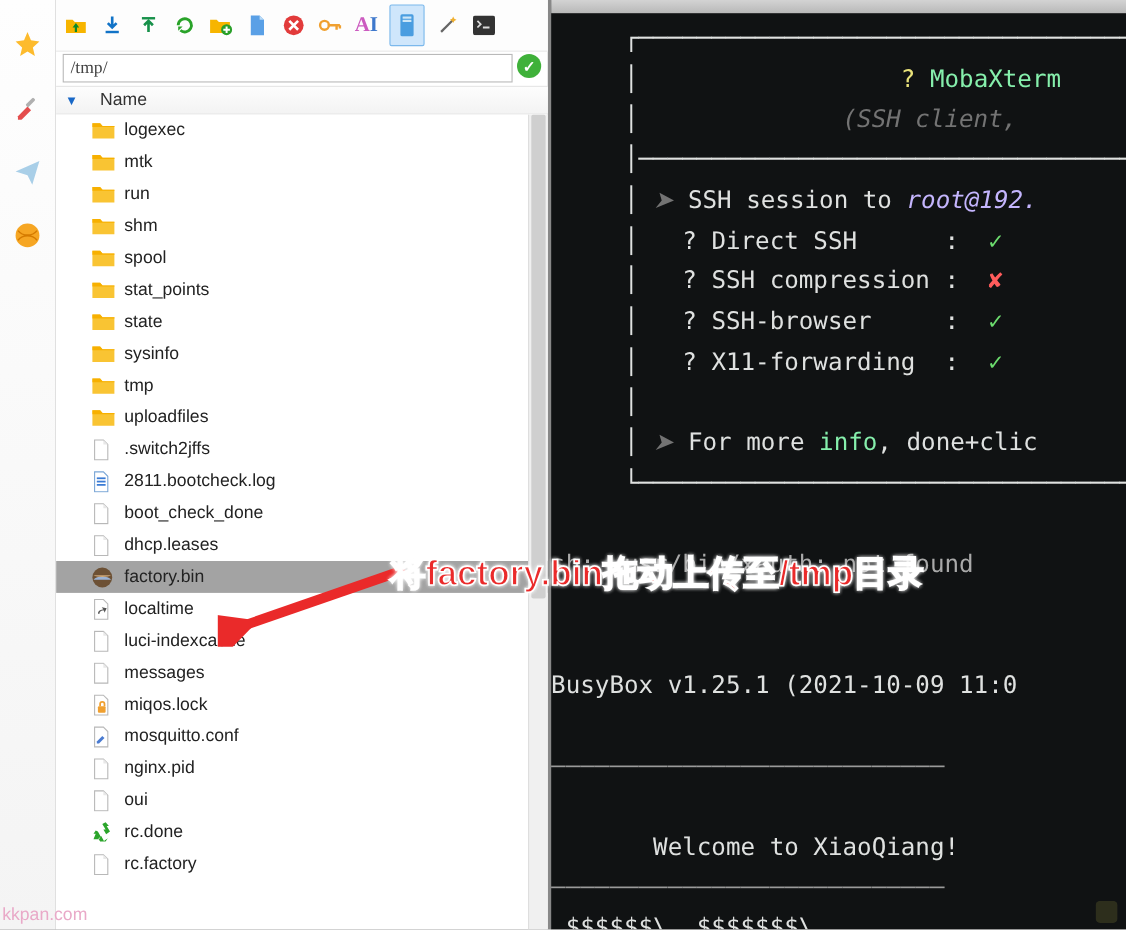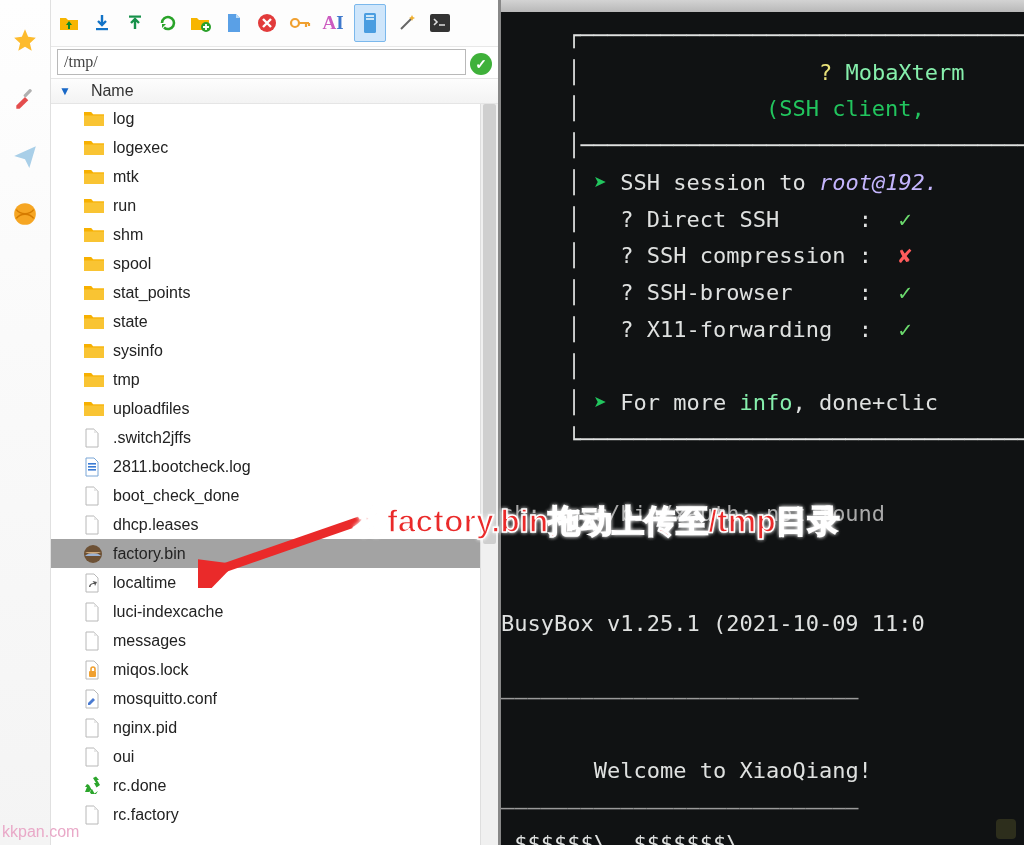--- a/index.html
+++ b/index.html
@@ -44,21 +44,21 @@
     display:flex;align-items:center;justify-content:center;
     font-size: 18px;
   }
   .tb-active {
     background: #cfe6fb;
     border: 1px solid #7bb8ec;
     border-radius:2px;
     padding: 6px 3px;
   }
   .fb-pathrow {
-    display:flex; align-items:flex-end; padding: 2px 6px 3px 6px;
+    display:flex; align-items:flex-start; padding: 2px 6px 3px 6px;
   }
   .fb-path {
     flex:1;
     border:1px solid #b9b9b9;
     font-size:16px;
     padding: 3px 6px;
     color:#444;
     font-family: "Segoe UI";
   }
   .ok-badge {
@@ -119,21 +119,21 @@
     margin:0;
     padding: 8px 0 0 0;
     white-space: pre;
     font-family: inherit;
   }
   .cy { color:#86efac; }
   .gr { color:#6cdc6e; }
   .pu { color:#c4b5fd;font-style:italic; }
   .rd { color:#ff5c5c; }
   .ye { color:#e9e27a; }
-  .dim { color:#22c55e;}
+  .dim { color:#737373;font-style:italic;}
   
   .anno {
     position:absolute;
     top: 500px;
     left: 355px;
     font-size: 32px;
     font-weight: 900;
     color: #ea2a2a;
     -webkit-text-stroke: 1.5px #fff;
     text-shadow: 0 0 4px #fff, 0 0 4px #fff;
@@ -274,27 +274,20 @@
     </div>
 
     <div class="fb-header">
       <span class="tri">▼</span>
       <span class="col">Name</span>
     </div>
 
     <div class="fb-list" id="fb-list">
       <div class="scroll-gutter">
           <div class="scroll-thumb"></div>
-        </div>
-    <div class="row">
-          <span class="ico"><svg width="22" height="18" viewBox="0 0 22 18">
-              <path fill="#f9c433" d="M1 3h7l2.2 2.5H21V17H1z"></path>
-              <path fill="#f7b000" d="M1 3h7l2.2 2.5H21v1H1z"></path>
-            </svg></span>
-          <span>log</span>
         </div>
         <div class="row">
           <span class="ico"><svg width="22" height="18" viewBox="0 0 22 18">
               <path fill="#f9c433" d="M1 3h7l2.2 2.5H21V17H1z"></path>
               <path fill="#f7b000" d="M1 3h7l2.2 2.5H21v1H1z"></path>
             </svg></span>
           <span>logexec</span>
         </div>
         <div class="row">
           <span class="ico"><svg width="22" height="18" viewBox="0 0 22 18">

